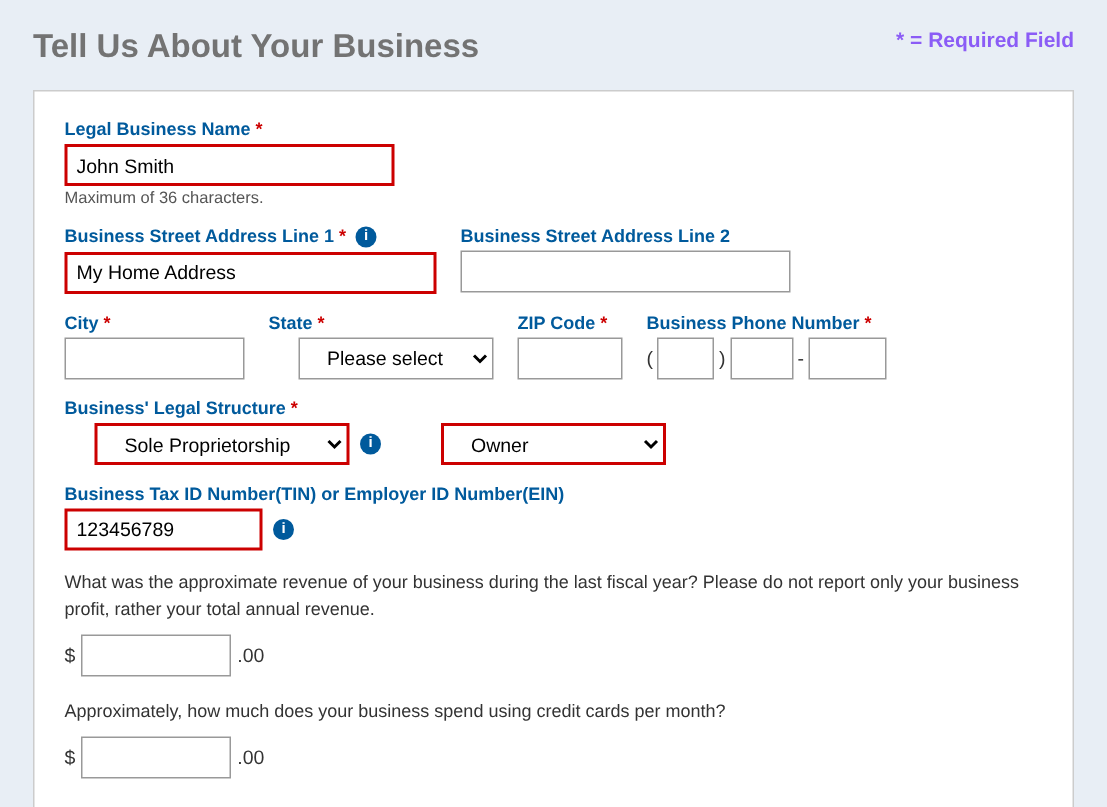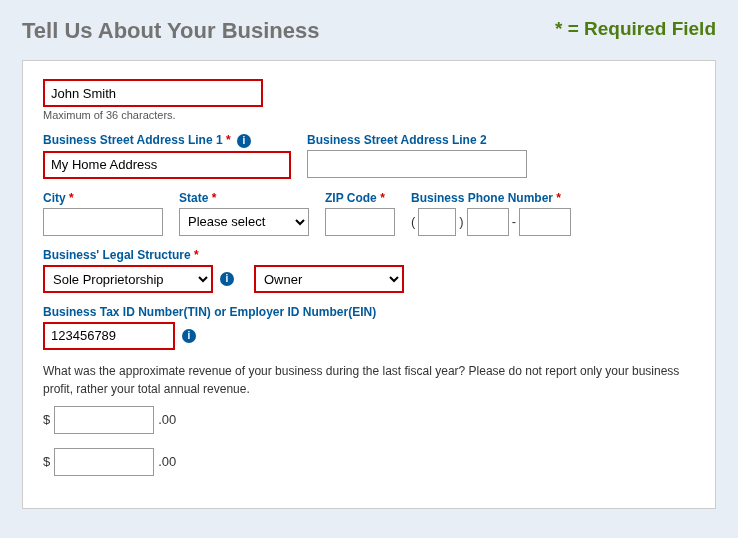--- a/index.html
+++ b/index.html
@@ -20,22 +20,22 @@
       justify-content: space-between;
       align-items: flex-start;
       margin-bottom: 16px;
     }
     .page-title {
       font-size: 22px;
       font-weight: bold;
       color: #737373;
     }
     .required-note {
-      color: #4d7c0f;
-      font-size: 19px;
+      color: #8b5cf6;
+      font-size: 14px;
       font-weight: bold;
       text-align: right;
     }
     .form-container {
       background: #fff;
       border: 1px solid #ccc;
       padding: 18px 20px 18px 20px;
     }
     .form-row {
       display: flex;
@@ -82,26 +82,27 @@
     .input-highlighted {
       border: 2px solid #cc0000 !important;
     }
     .hint-text {
       font-size: 11px;
       color: #555;
       margin-top: 2px;
     }
     select {
       border: 1px solid #999;
-      padding: 4px 4px;
+      padding: 4px 14px;
       font-size: 13px;
       height: 28px;
       background: #fff;
       cursor: pointer;
       outline: none;
+      margin-left: 20px;
     }
     .select-highlighted {
       border: 2px solid #cc0000 !important;
     }
     .phone-group {
       display: flex;
       align-items: center;
       gap: 3px;
     }
     .phone-group span {
@@ -132,20 +133,23 @@
 <div class="page-wrapper">
   <div class="page-header">
     <h1 class="page-title">Tell Us About Your Business</h1>
     <div class="required-note">* = Required Field</div>
   </div>
 
   <div class="form-container">
 
     <div class="form-row">
       <div class="form-group">
+        <label class="form-label">
+          <span>Legal Business Name</span><span class="required-star"> *</span>
+        </label>
         <input type="text" class="input-highlighted" style="width: 220px;" value="John Smith">
         <span class="hint-text">Maximum of 36 characters.</span>
       </div>
     </div>
 
     <div class="form-row">
       <div class="form-group">
         <label class="form-label">
           <span>Business Street Address Line 1</span><span class="required-star"> *</span>
           <span class="info-icon">i</span>
@@ -235,20 +239,21 @@
     <div style="margin-bottom: 10px;">
       <p class="paragraph-text">What was the approximate revenue of your business during the last fiscal year? Please do not report only your business profit, rather your total annual revenue.</p>
       <div class="dollar-row">
         <span class="dollar-sign">$</span>
         <input type="text" style="width: 100px;">
         <span class="cents-label">.00</span>
       </div>
     </div>
 
     <div style="margin-bottom: 6px;">
+      <p class="paragraph-text">Approximately, how much does your business spend using credit cards per month?</p>
       <div class="dollar-row">
         <span class="dollar-sign">$</span>
         <input type="text" style="width: 100px;">
         <span class="cents-label">.00</span>
       </div>
     </div>
 
   </div>
 </div>
 

